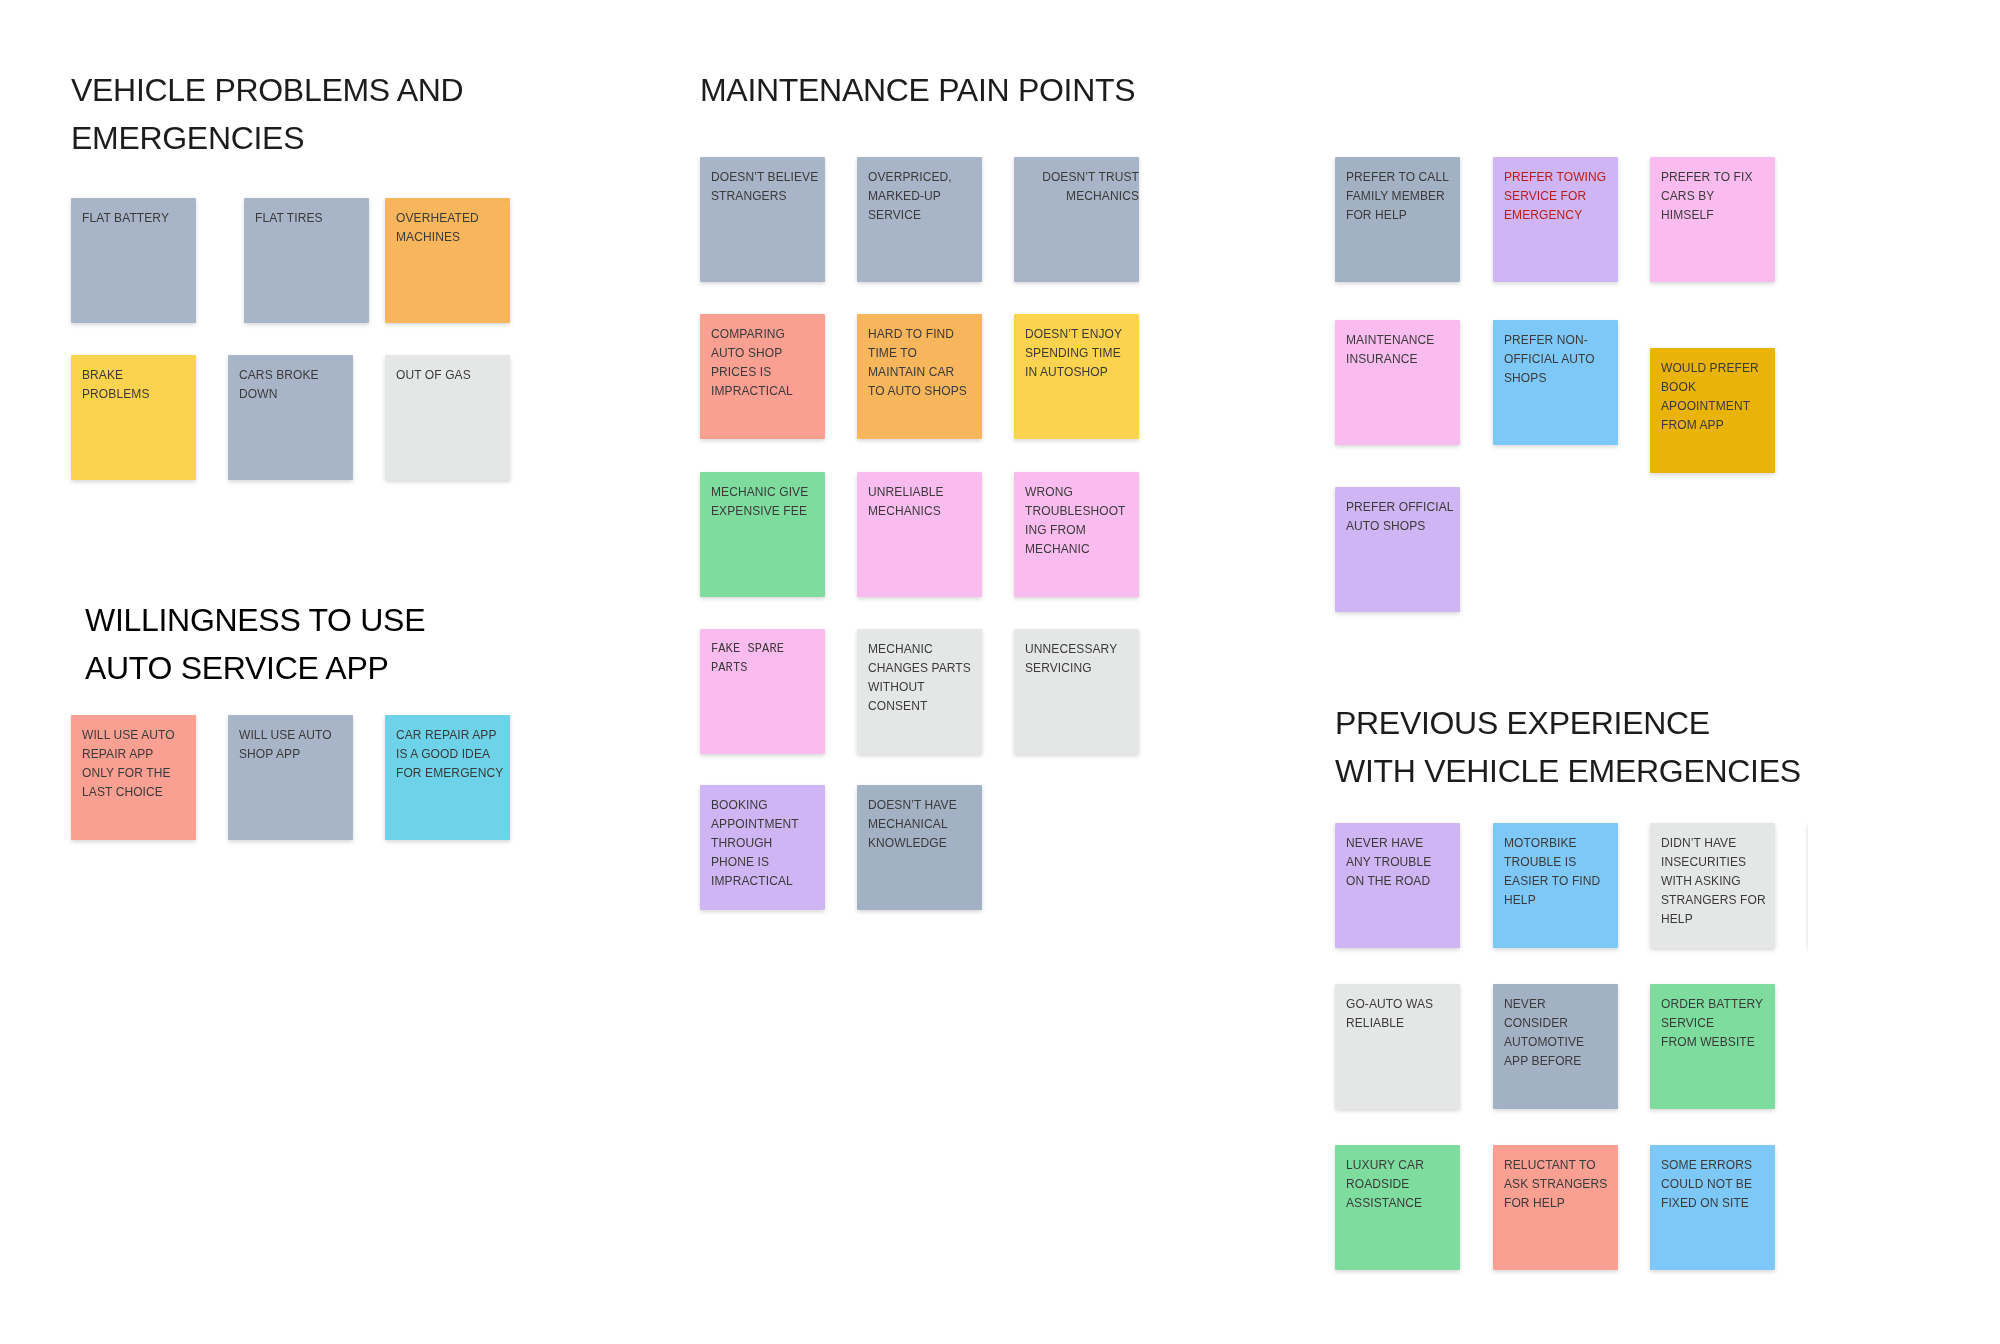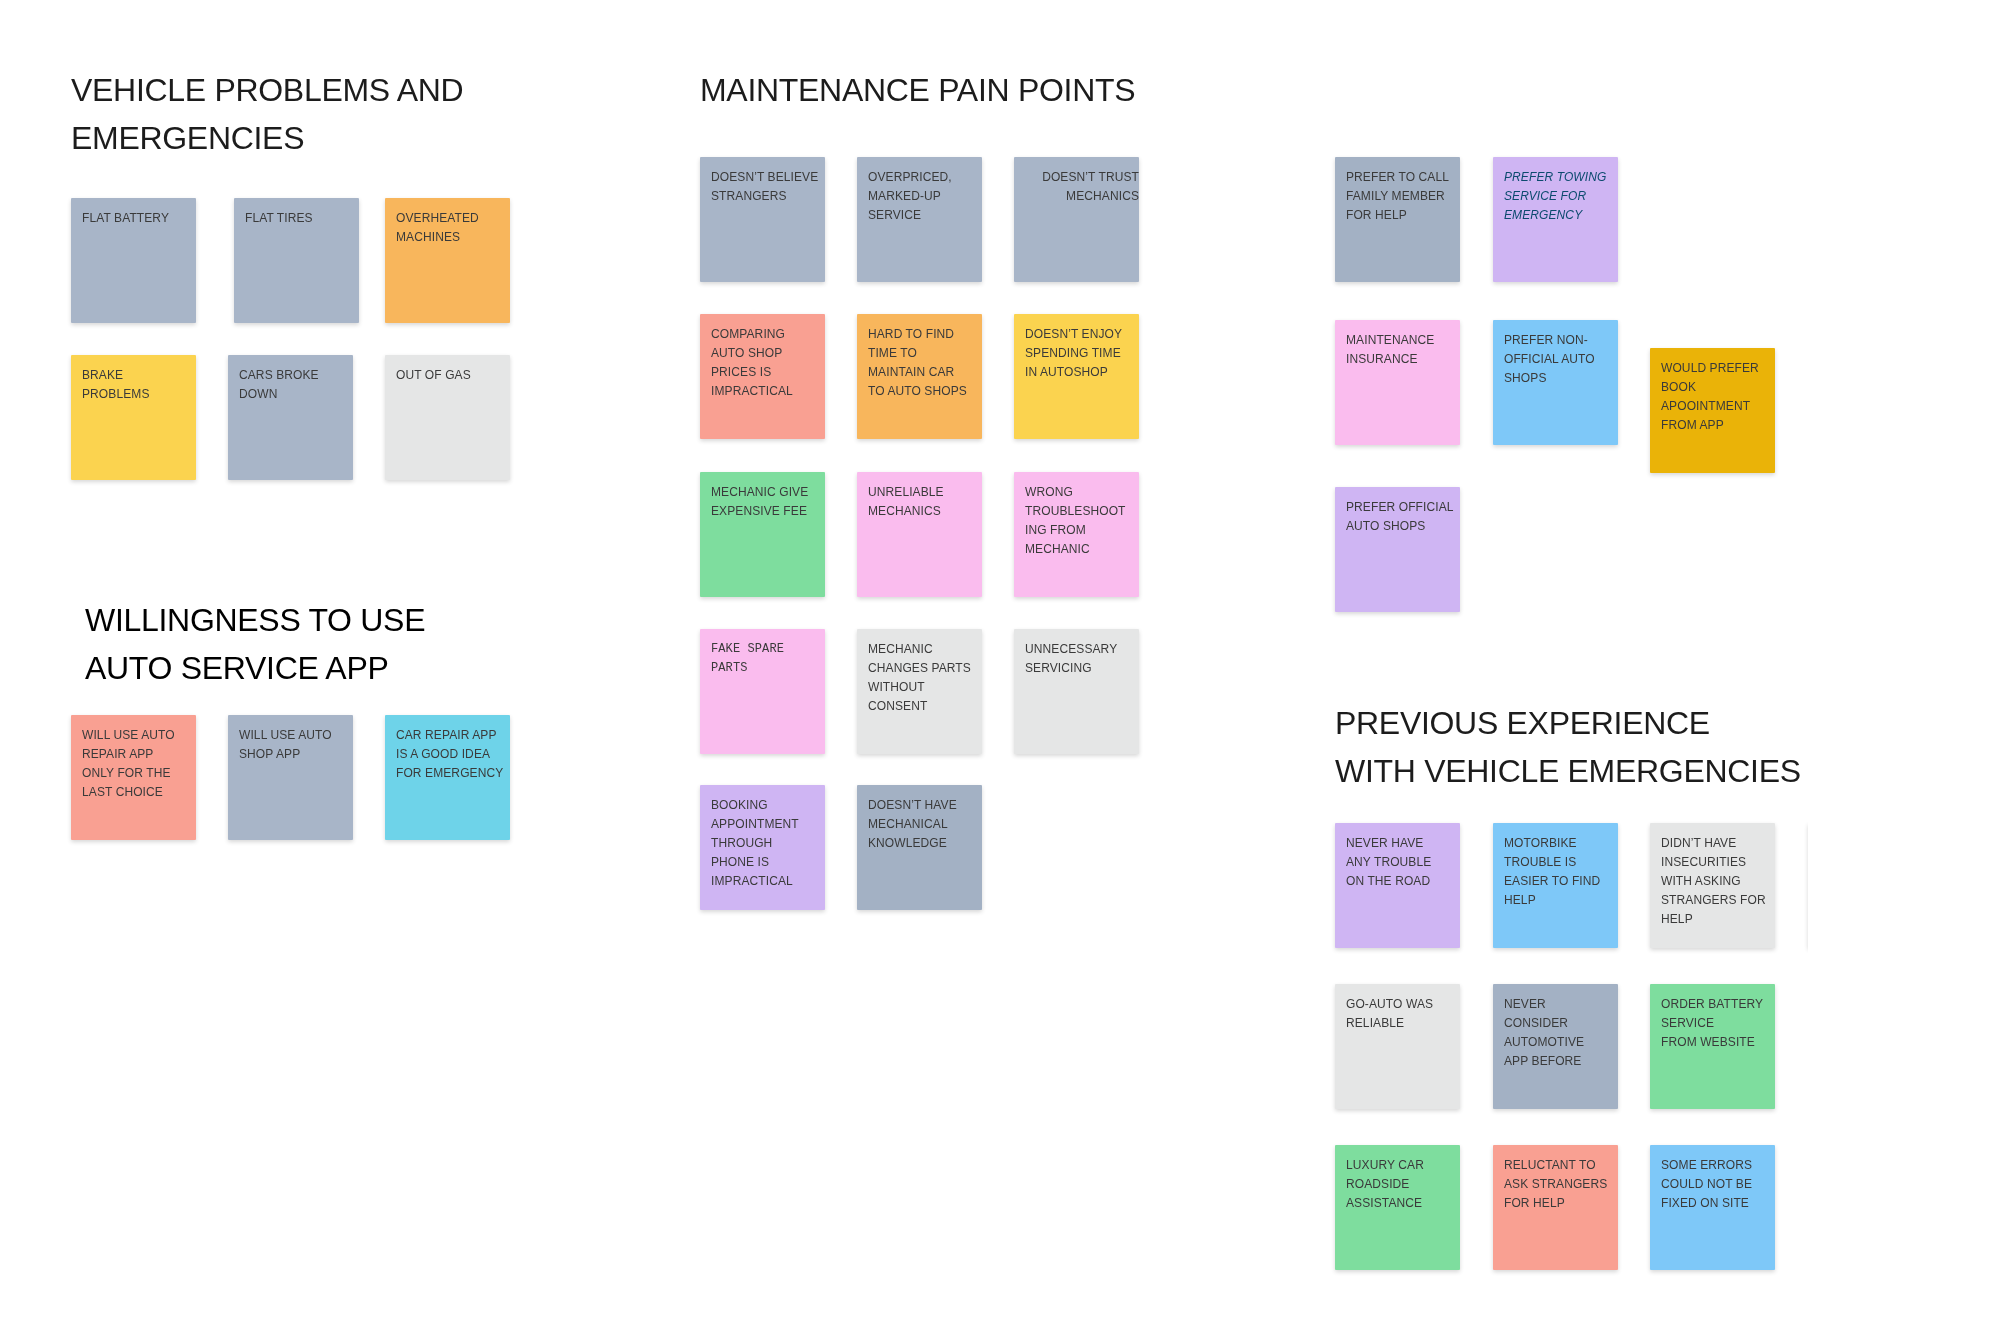--- a/index.html
+++ b/index.html
@@ -50,21 +50,21 @@
   <h2 class="section-title" id="t-vehicle-problems" style="left: 71px; top: 66px; color: rgb(28, 28, 28);">VEHICLE PROBLEMS AND
 EMERGENCIES</h2>
   <h2 class="section-title" id="t-willingness" style="left: 85px; top: 596px; color: #000000;">WILLINGNESS TO USE
 AUTO SERVICE APP</h2>
   <h2 class="section-title" id="t-maintenance" style="left: 700px; top: 66px; color: rgb(28, 28, 28);">MAINTENANCE PAIN POINTS</h2>
   <h2 class="section-title" id="t-previous-experience" style="left: 1335px; top: 699px; color: rgb(28, 28, 28);">PREVIOUS EXPERIENCE
 WITH VEHICLE EMERGENCIES</h2>
 <div class="note" style="left: 71px; top: 198px; background: rgb(168, 181, 200);">
       <div class="note-text" style="color: rgb(58, 58, 58);">FLAT BATTERY</div>
     </div>
-    <div class="note" style="left: 234px; top: 198px; background: rgb(168, 181, 200);">
+    <div class="note" style="left: 244px; top: 198px; background: rgb(168, 181, 200);">
       <div class="note-text" style="color: rgb(58, 58, 58);">FLAT TIRES</div>
     </div>
     <div class="note" style="left: 385px; top: 198px; background: rgb(248, 182, 92);">
       <div class="note-text" style="color: rgb(58, 58, 58);">OVERHEATED
 MACHINES</div>
     </div>
     <div class="note" style="left: 71px; top: 355px; background: rgb(251, 211, 79);">
       <div class="note-text" style="color: rgb(58, 58, 58);">BRAKE
 PROBLEMS</div>
     </div>
@@ -159,23 +159,28 @@
       <div class="note-text" style="color: rgb(58, 58, 58);">DOESN’T HAVE
 MECHANICAL
 KNOWLEDGE</div>
     </div>
     <div class="note" style="left: 1335px; top: 157px; background: rgb(163, 177, 196);">
       <div class="note-text" style="color: rgb(58, 58, 58);">PREFER TO CALL
 FAMILY MEMBER
 FOR HELP</div>
     </div>
     <div class="note" style="left: 1493px; top: 157px; background: rgb(207, 181, 243);">
-      <div class="note-text" style="color: #0c4a6e; font-style: italic;">PREFER TOWING
+      <div class="note-text" style="color: #b91c1c;">PREFER TOWING
 SERVICE FOR
 EMERGENCY</div>
+    </div>
+    <div class="note" style="left: 1650px; top: 157px; background: rgb(250, 188, 238);">
+      <div class="note-text" style="color: rgb(58, 58, 58);">PREFER TO FIX
+CARS BY
+HIMSELF</div>
     </div>
     <div class="note" style="left: 1335px; top: 320px; background: rgb(250, 188, 238);">
       <div class="note-text" style="color: rgb(58, 58, 58);">MAINTENANCE
 INSURANCE</div>
     </div>
     <div class="note" style="left: 1493px; top: 320px; background: rgb(126, 200, 248);">
       <div class="note-text" style="color: rgb(58, 58, 58);">PREFER NON-
 OFFICIAL AUTO
 SHOPS</div>
     </div>

